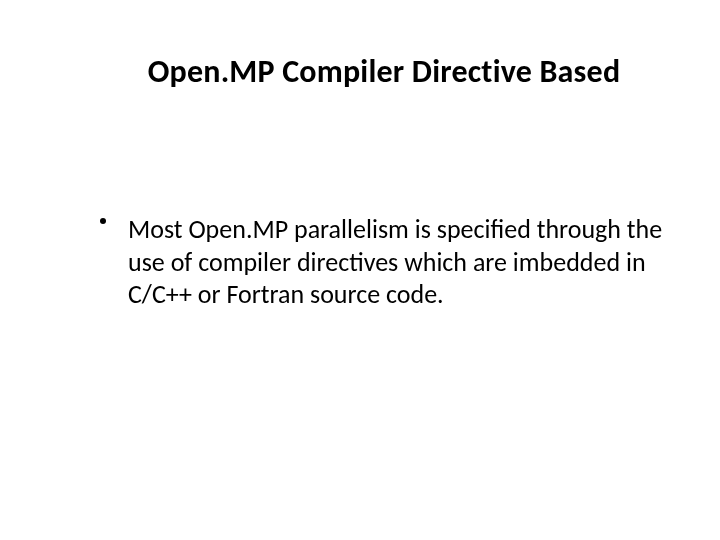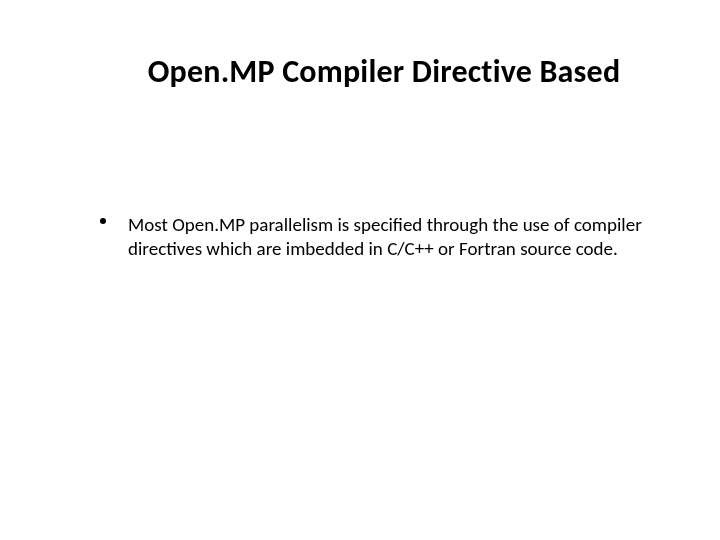--- a/index.html
+++ b/index.html
@@ -17,21 +17,21 @@
       margin-top: 4px;
       letter-spacing: 0.2px;
     }
     .body {
       margin-top: 114px;
       padding-left: 2px;
     }
     .bullet {
       display: flex;
       align-items: flex-start;
-      font-size: 19px;
+      font-size: 26px;
       line-height: 1.25;
     }
     .dot {
       width: 6px;
       height: 6px;
       background: #000;
       border-radius: 50%;
       flex: 0 0 auto;
       margin-top: 13px;
       margin-right: 14px;

